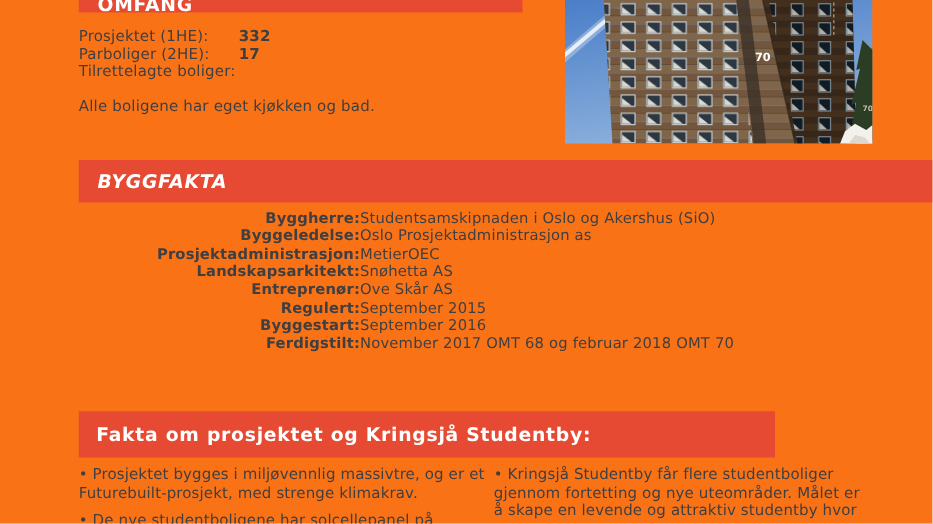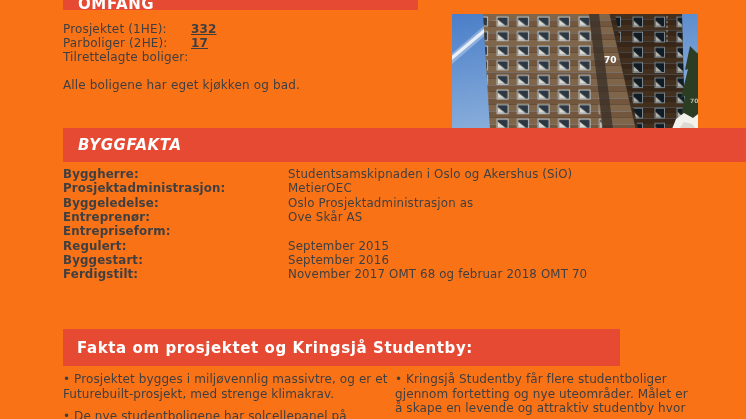--- a/index.html
+++ b/index.html
@@ -13,26 +13,26 @@
     font-weight:bold;font-size:15px;letter-spacing:0.6px;
     display:flex;align-items:center;box-sizing:border-box;padding-left:15px;
   }
   #banner-omfang{top:-22px;height:32px;width:355px;align-items:flex-end;}
   #banner-omfang span{display:block;margin-bottom:-3px;}
   #banner-byggfakta{top:128px;height:34px;width:688px;font-style:italic;}
   #banner-fakta{top:329px;height:37px;width:557px;padding-left:14px;}
   .stats{position:absolute;left:63px;top:22px;font-size:12px;line-height:14.2px;letter-spacing:0.15px;}
   .stat-row{display:flex;}
   .stat-label{width:128px;}
-  .stat-value{font-weight:bold;text-decoration:underline;}
+  .stat-value{font-weight:bold;}
   .stats-note{margin-top:13px;}
-  .photo{position:absolute;left:452px;top:14px;width:246px;height:115px;}
+  .photo{position:absolute;left:452px;top:0;width:246px;height:115px;}
   .facts{position:absolute;left:63px;top:167px;font-size:11.8px;line-height:14.35px;letter-spacing:0.15px;}
   .fact-row{display:flex;}
-  .fact-label{width:225px;font-weight:bold;}
+  .fact-label{width:225px;font-weight:bold;text-align:right;}
   .col{position:absolute;top:372px;font-size:12px;line-height:14.6px;letter-spacing:0.1px;}
   .col p{margin:0 0 8px 0;}
   #col-left{left:63px;width:338px;}
   #col-right{left:395px;width:303px;}
 </style>
 </head>
 <body>
 
 <div class="page">
 
@@ -123,33 +123,36 @@
   <div class="banner" id="banner-byggfakta">
     <span>BYGGFAKTA</span>
   </div>
 
   <div class="facts">
     <div class="fact-row">
       <span class="fact-label">Byggherre:</span>
       <span class="fact-value">Studentsamskipnaden i Oslo og Akershus (SiO)</span>
     </div>
     <div class="fact-row">
+      <span class="fact-label">Byggeledelse:</span>
+      <span class="fact-value">Oslo Prosjektadministrasjon as</span>
+    </div>
+    <div class="fact-row">
       <span class="fact-label">Prosjektadministrasjon:</span>
       <span class="fact-value">MetierOEC</span>
     </div>
     <div class="fact-row">
-      <span class="fact-label">Byggeledelse:</span>
-      <span class="fact-value">Oslo Prosjektadministrasjon as</span>
+      <span class="fact-label">Landskapsarkitekt:</span>
+      <span class="fact-value">Snøhetta AS</span>
     </div>
     <div class="fact-row">
       <span class="fact-label">Entreprenør:</span>
       <span class="fact-value">Ove Skår AS</span>
     </div>
     <div class="fact-row">
-      <span class="fact-label">Entrepriseform:</span>
     </div>
     <div class="fact-row">
       <span class="fact-label">Regulert:</span>
       <span class="fact-value">September 2015</span>
     </div>
     <div class="fact-row">
       <span class="fact-label">Byggestart:</span>
       <span class="fact-value">September 2016</span>
     </div>
     <div class="fact-row">

